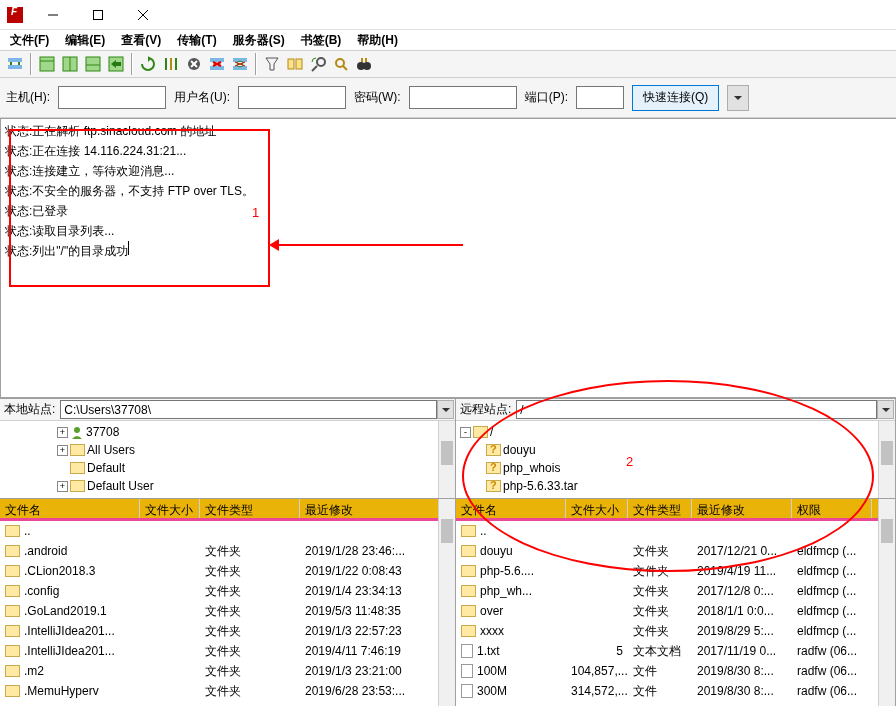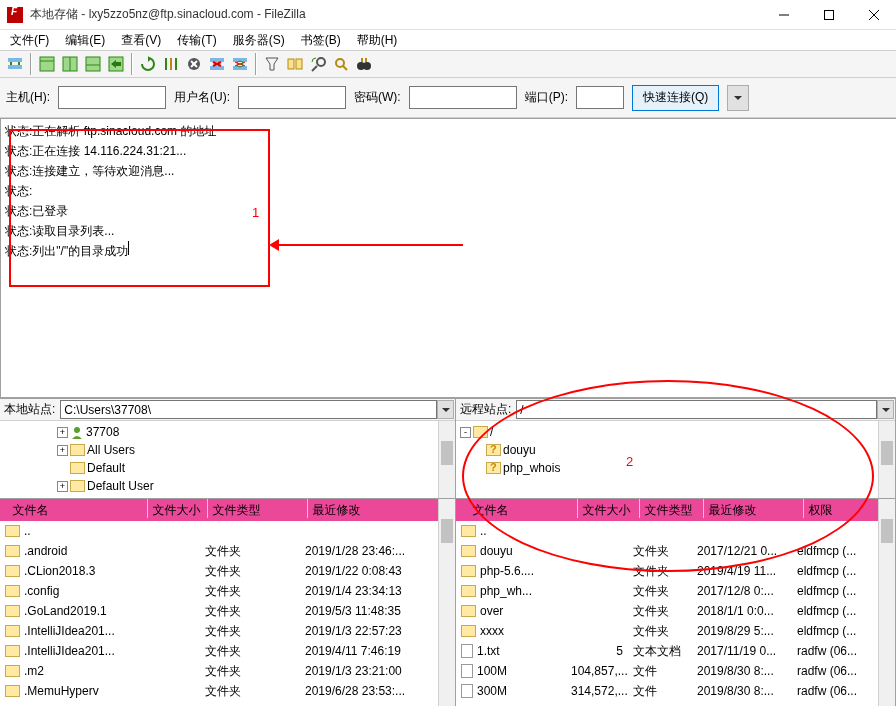--- a/index.html
+++ b/index.html
@@ -3,21 +3,21 @@
 <meta charset="utf-8">
 <style>
   * { box-sizing: border-box; margin: 0; padding: 0; font-family: "Segoe UI", Tahoma, sans-serif; font-size: 12px; }
   body { width: 896px; height: 728px; background: #fff; position: relative; overflow: hidden; }
   .titlebar { height: 30px; display: flex; align-items: center; background: #fff; border-bottom: 1px solid #e0e0e0; }
   .titlebar .app-icon { width: 16px; height: 16px; margin: 0 7px; background: #b00; position: relative; }
   .titlebar .app-icon::after { content: "F"; position: absolute; top: -1px; left: 4px; color: #fff; font-size: 10px; font-style: italic; font-weight: bold; }
   .titlebar .title { flex: 1; color: #333; font-size: 12px; }
   .titlebar .win-btns { display: flex; }
   .titlebar .win-btn { width: 45px; height: 30px; display: flex; align-items: center; justify-content: center; }
-  .menubar { height: 20px; display: flex; align-items: flex-start; padding-left: 4px; gap: 4px; }
+  .menubar { height: 20px; display: flex; align-items: flex-start; padding-left: 4px; gap: 4px; font-weight: bold; }
   .menubar .menu { padding: 2px 6px; color: #000; }
   .toolbar { height: 28px; display: flex; align-items: center; border-top: 1px solid #d0d0d0; border-bottom: 1px solid #d0d0d0; padding-left: 4px; background: #f5f5f5; gap: 1px; }
   .toolbar .sep { width: 2px; height: 22px; border-left: 1px solid #a0a0a0; border-right: 1px solid #fff; margin: 0 3px; }
   .toolbar .tbtn { width: 22px; height: 22px; display: flex; align-items: center; justify-content: center; border: 1px solid transparent; }
   .toolbar .tbtn svg { display: block; }
   .quickbar { height: 40px; display: flex; align-items: center; padding: 0 6px; border-bottom: 1px solid #d0d0d0; background: #f5f5f5; gap: 8px; }
   .quickbar label { white-space: nowrap; }
   .quickbar input { background: #fff; border: 1px solid #767676; height: 23px; padding: 0 3px; }
   .quickbar .btn { border: 1px solid #0078d7; background: #e5f1fb; height: 26px; padding: 0 10px; }
   .quickbar .dd { width: 22px; height: 26px; border: 1px solid #adadad; background: #e1e1e1; display: flex; align-items: center; justify-content: center; }
@@ -34,41 +34,40 @@
   .tree .node { display: flex; align-items: center; height: 18px; gap: 2px; }
   .tw { width: 11px; height: 11px; border: 1px solid #888; display: flex; align-items: center; justify-content: center; font-size: 9px; line-height: 9px; background: #fff; }
   .folder-ico { width: 15px; height: 12px; background: #ffe9a3; border: 1px solid #caa84c; }
   .user-ico { width: 14px; height: 14px; display: inline-block; }
   .file-ico { width: 12px; height: 14px; border: 1px solid #999; background: #fff; display: flex; align-items: center; justify-content: center; font-size: 8px; color: #555; }
   .q-ico { width: 15px; height: 12px; background: #ffe9a3; border: 1px solid #caa84c; position: relative; }
   .q-ico::after { content: "?"; position: absolute; top: -2px; left: 3px; font-weight: bold; color: #c80; font-size: 11px; }
   .vsb { position: absolute; right: 0; top: 0; bottom: 0; width: 17px; background: #f0f0f0; border-left: 1px solid #d0d0d0; }
   .vsb .thumb { background: #c2c2c2; position: absolute; left: 2px; right: 2px; height: 24px; top: 20px; }
   .list { flex: 1; display: flex; flex-direction: column; overflow: hidden; position: relative; }
-  .list-head { display: flex; height: 22px; border-bottom: 3px solid #ec4899; background: #ec4899; justify-content: center; }
+  .list-head { display: flex; height: 22px; border-bottom: 3px solid #ec4899; background: #eab308; }
   .list-head div { border-right: 1px solid #d0d0d0; padding: 3px 5px; overflow: hidden; white-space: nowrap; }
   .list-body { flex: 1; overflow: hidden; position: relative; }
   .list-body .row { display: flex; height: 20px; align-items: center; }
   .list-body .row > div { padding: 0 5px; overflow: hidden; white-space: nowrap; }
   .list-body .row .name { display: flex; align-items: center; gap: 4px; }
 
   .annot1 { position: absolute; pointer-events: none; border: 2px solid #ff0000; top: 129px; left: 9px; width: 261px; height: 158px; z-index: 10; }
   .annot1-n { position: absolute; pointer-events: none; color: #ff0000; top: 205px; left: 252px; font-size: 13px; z-index: 10; }
   .arrow { position: absolute; pointer-events: none; top: 244px; left: 273px; width: 190px; height: 2px; background: #ff0000; z-index: 10; }
   .arrow::before { content: ""; position: absolute; left: -10px; top: -5px; border: 6px solid transparent; border-right: 10px solid #ff0000; }
   .annot-ellipse { position: absolute; pointer-events: none; border: 2px solid #ff0000; border-radius: 50%; top: 380px; left: 462px; width: 412px; height: 192px; z-index: 10; }
   .annot2-n { position: absolute; pointer-events: none; color: #ff0000; top: 454px; left: 626px; font-size: 13px; z-index: 10; }
   .cursor-caret { display: inline-block; width: 1px; height: 14px; background: #000; vertical-align: middle; }
 </style>
 </head>
 <body>
 
 <div class="titlebar">
   <div class="app-icon"></div>
-  <div class="title">本地存储 - lxy5zzo5nz@ftp.sinacloud.com - FileZilla</div>
   <div class="win-btns">
     <div class="win-btn">
         <svg width="10" height="10">
           <line x1="0" y1="5" x2="10" y2="5" stroke="#000"></line>
         </svg>
       </div>
     <div class="win-btn">
         <svg width="10" height="10">
           <rect x="0.5" y="0.5" width="9" height="9" fill="none" stroke="#000"></rect>
         </svg>
@@ -224,20 +223,21 @@
   <div class="line">
       <span class="st">状态:</span>
       <span>正在连接 14.116.224.31:21...</span>
     </div>
   <div class="line">
       <span class="st">状态:</span>
       <span>连接建立，等待欢迎消息...</span>
     </div>
   <div class="line">
       <span class="st">状态:</span>
+      <span>不安全的服务器，不支持 FTP over TLS。</span>
     </div>
   <div class="line">
       <span class="st">状态:</span>
       <span>已登录</span>
     </div>
   <div class="line">
       <span class="st">状态:</span>
       <span>读取目录列表...</span>
     </div>
   <div class="line">
@@ -398,20 +398,24 @@
           <span class="folder-ico"></span>
           <span>/</span>
         </div>
       <div class="node" style="padding-left:28px">
           <span class="q-ico"></span>
           <span>douyu</span>
         </div>
       <div class="node" style="padding-left:28px">
           <span class="q-ico"></span>
           <span>php_whois</span>
+        </div>
+      <div class="node" style="padding-left:28px">
+          <span class="q-ico"></span>
+          <span>php-5.6.33.tar</span>
         </div>
       <div class="vsb">
           <div class="thumb"></div>
         </div>
     </div>
     <div class="list">
       <div class="list-head">
         <div style="width:110px">文件名</div>
         <div style="width:62px">文件大小</div>
         <div style="width:64px">文件类型</div>

